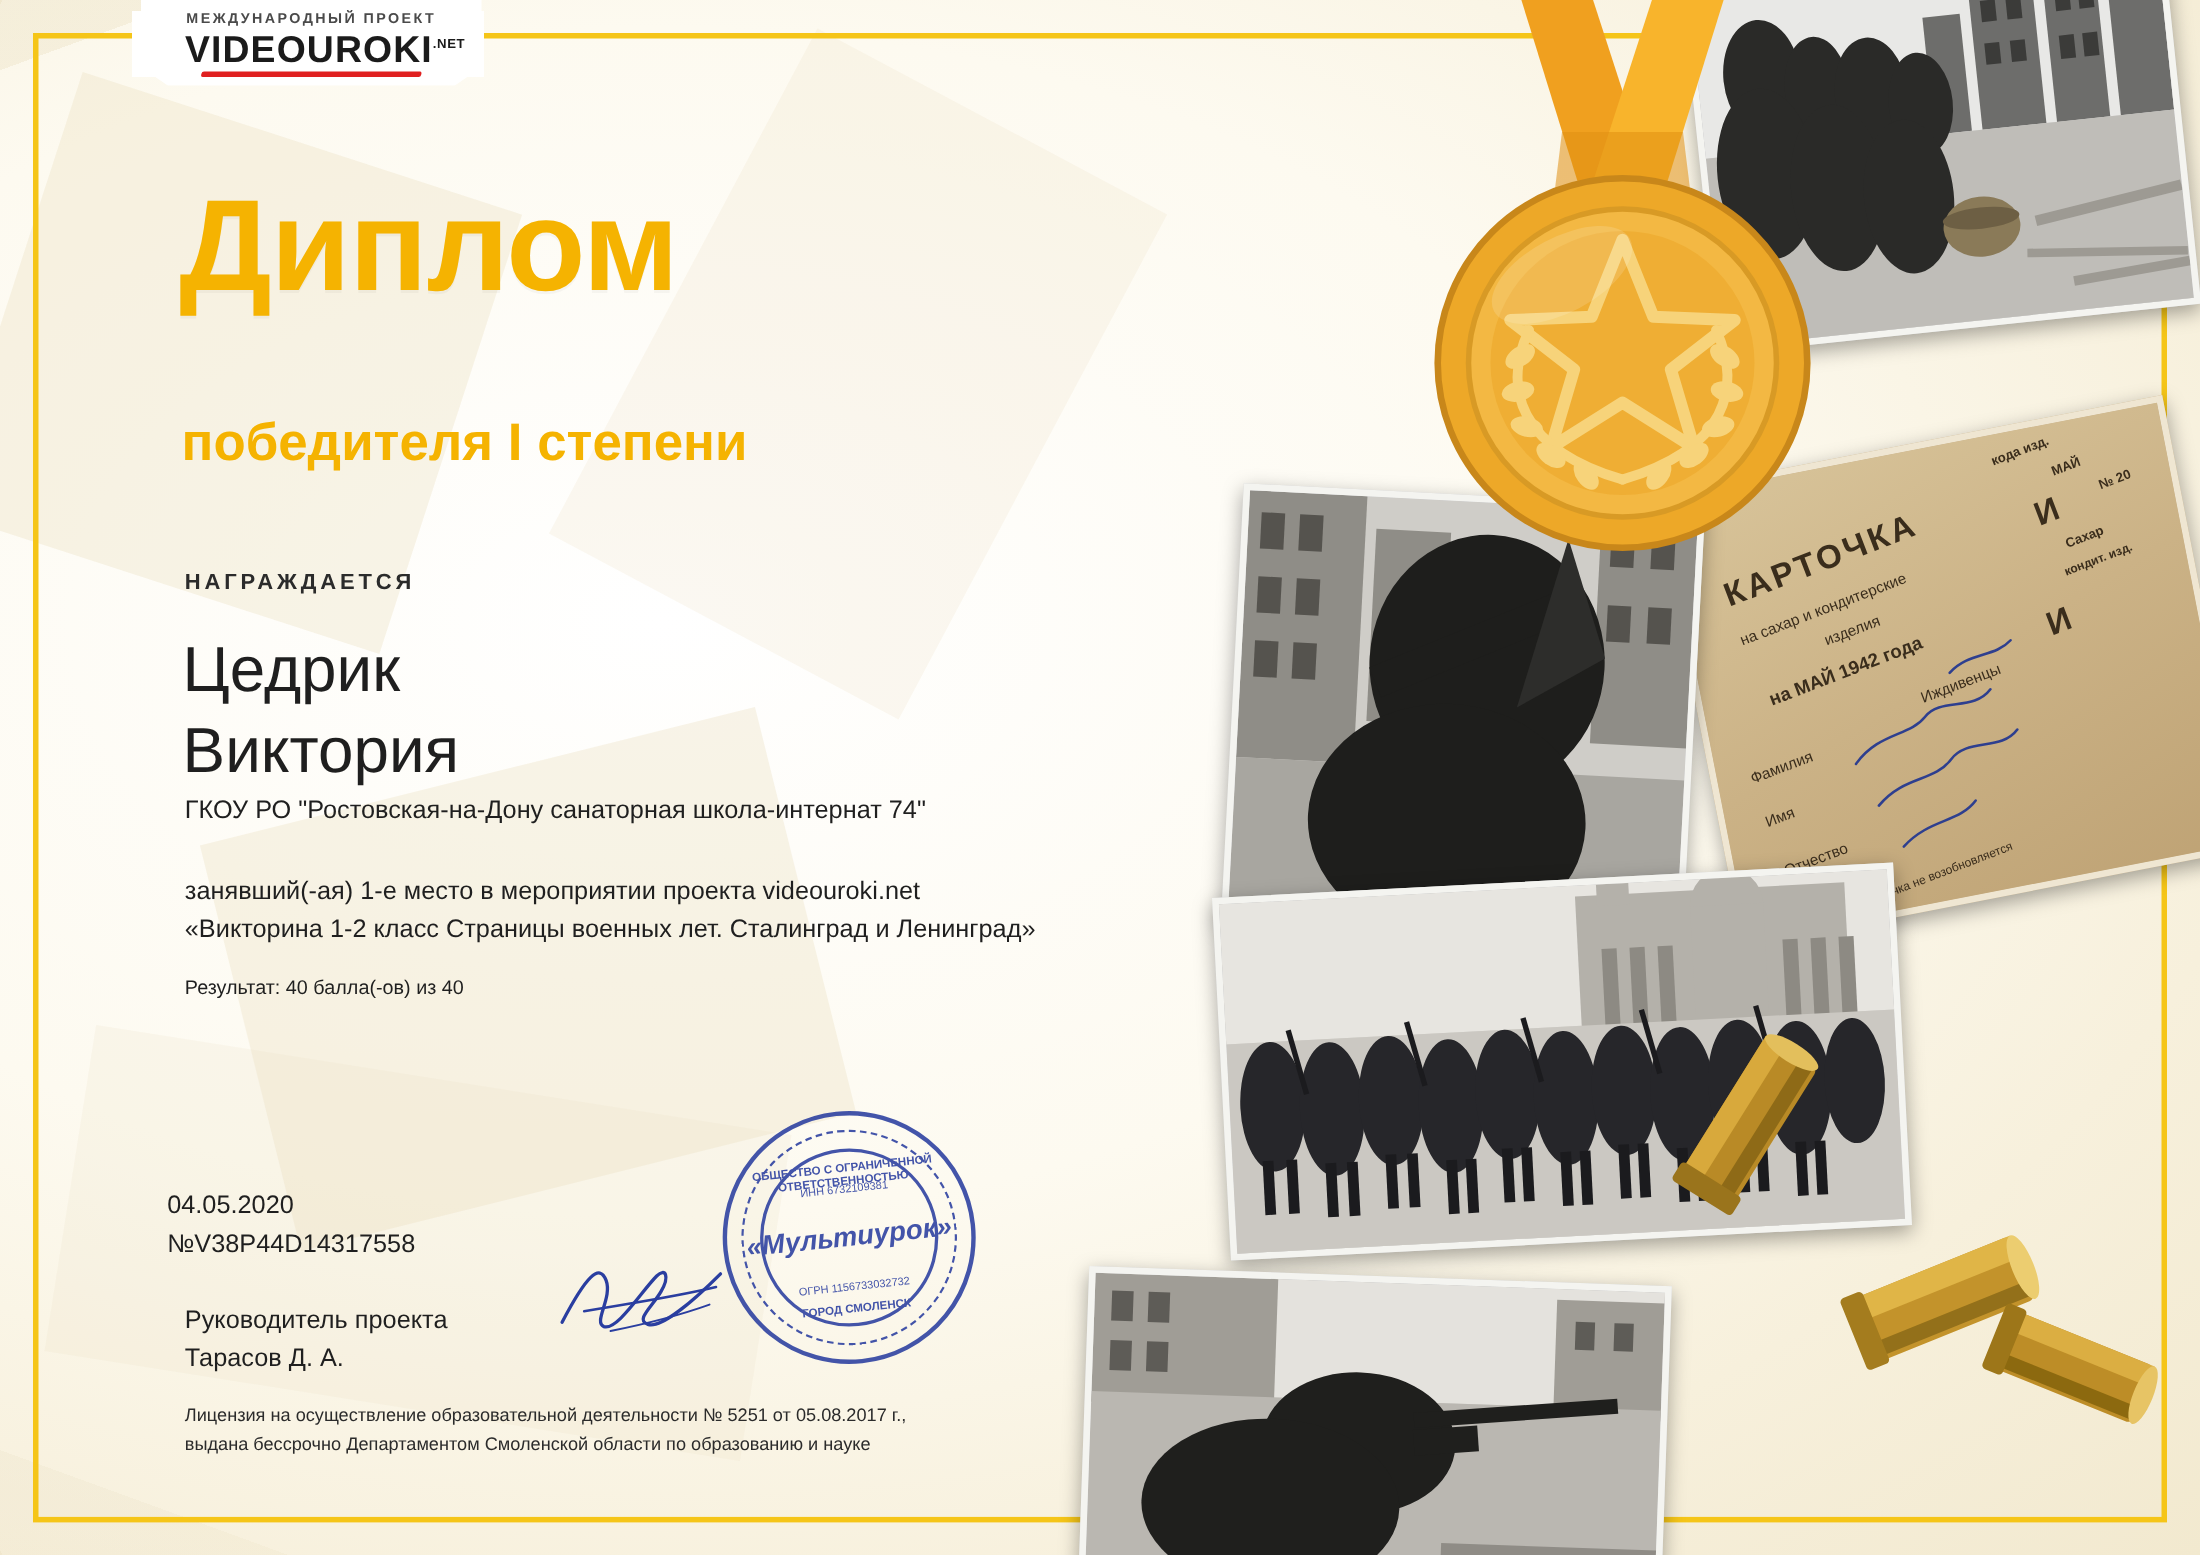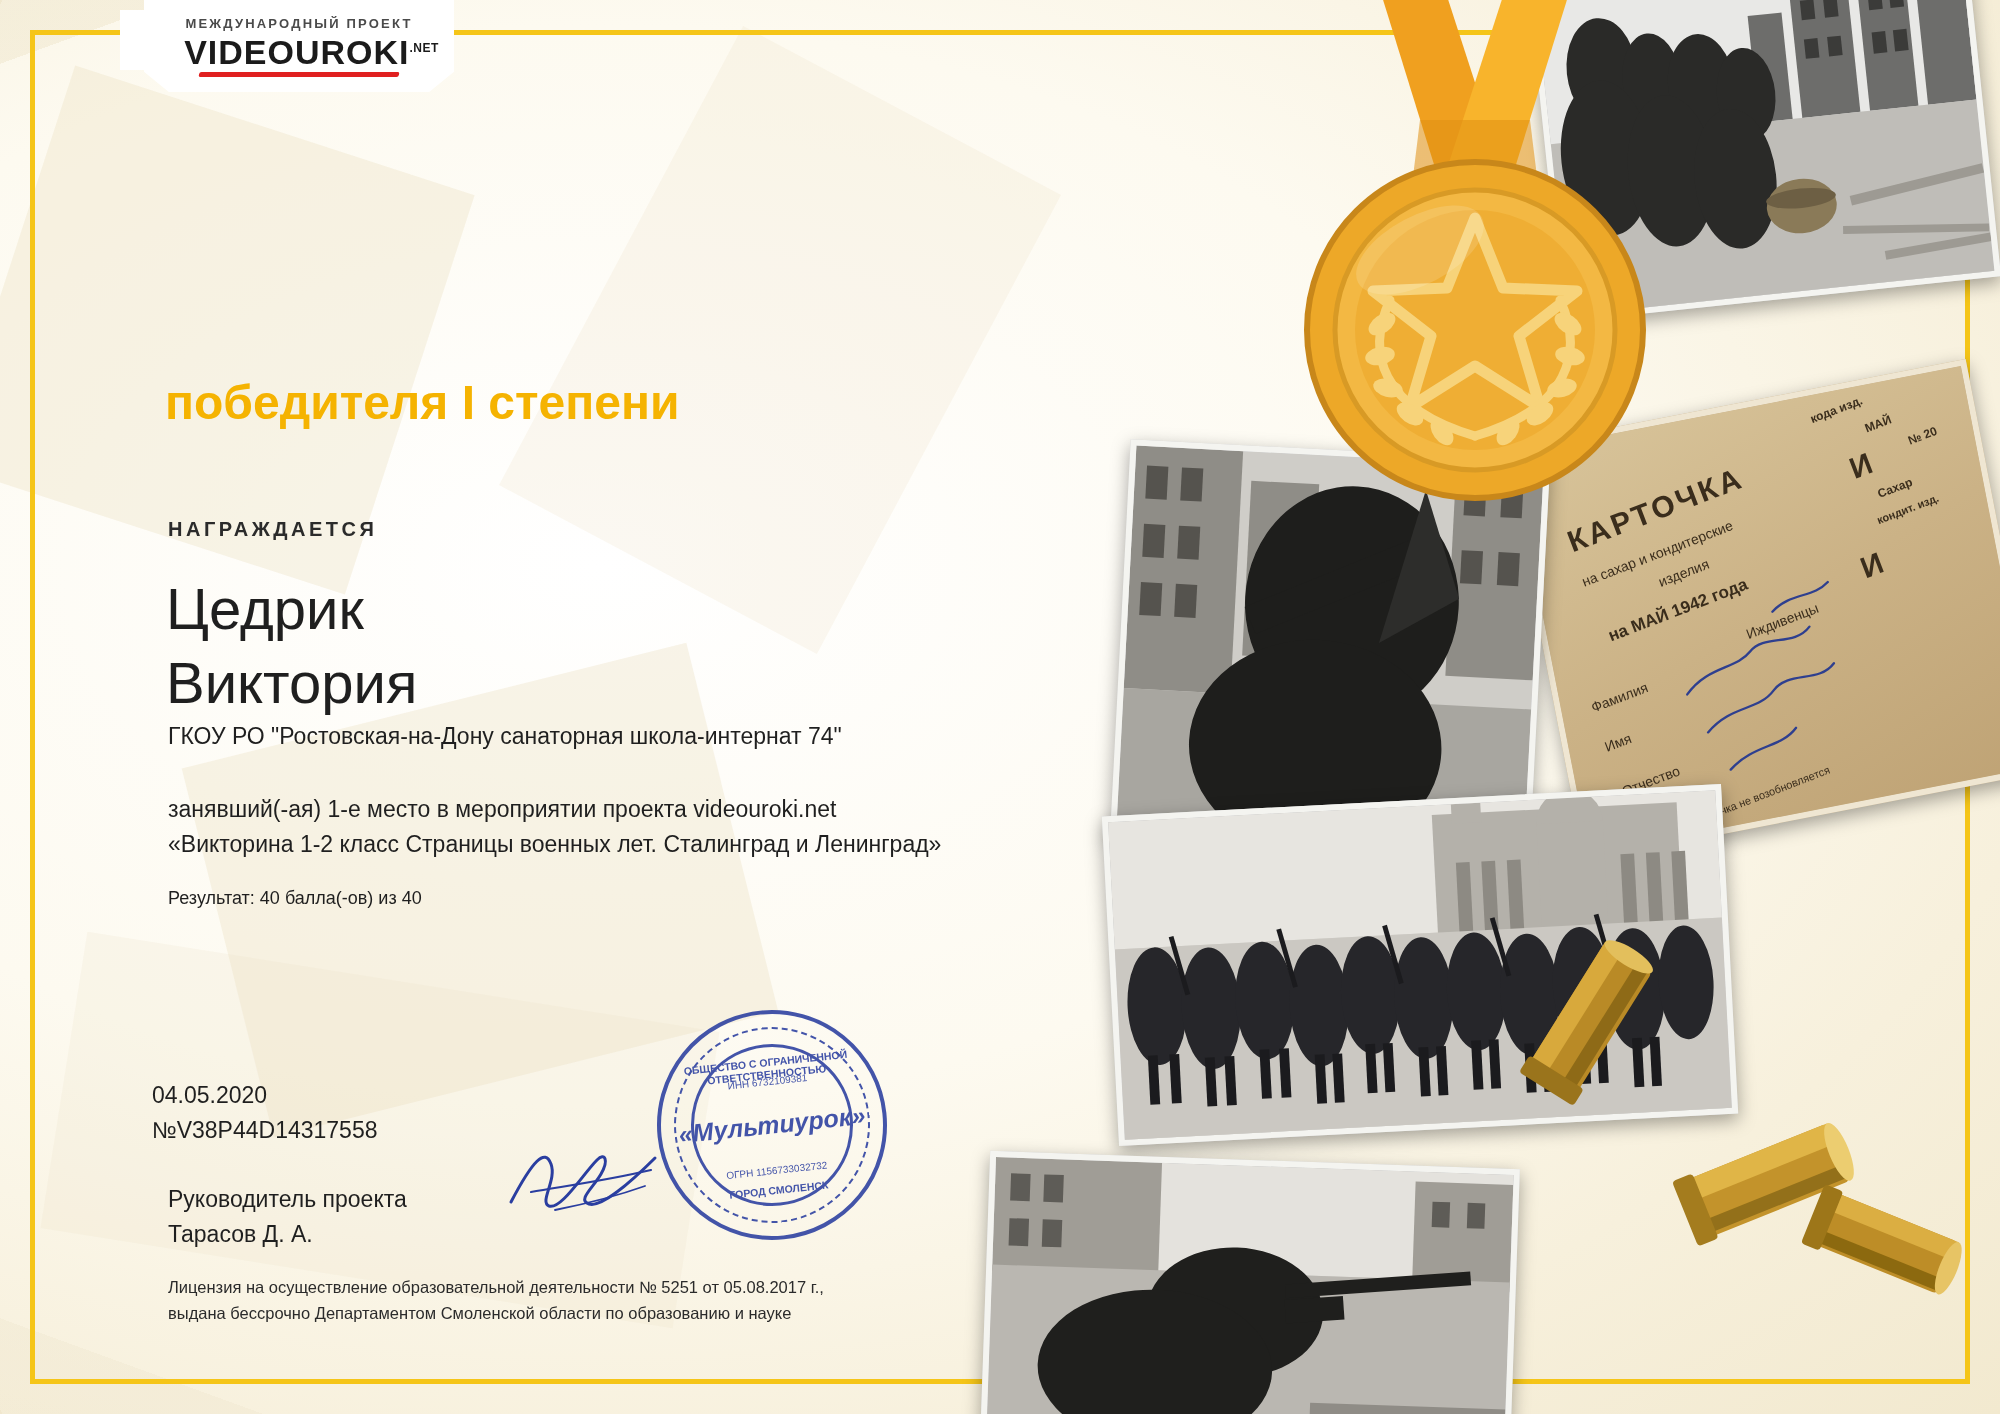--- a/index.html
+++ b/index.html
@@ -59,24 +59,24 @@
     top: 10px;
     width: 320px;
     height: 60px;
     background: #ffffff;
     pointer-events: none;
   }
 
   
   .logo {
     position: absolute;
-    left: 144px;
+    left: 128px;
     top: 0px;
     width: 310px;
-    height: 92px;
+    height: 78px;
     background: #ffffff;
     display: flex;
     flex-direction: column;
     align-items: center;
     justify-content: center;
     clip-path: polygon(0 0, 100% 0, 100% 78%, 92% 100%, 8% 100%, 0 78%);
     z-index: 6;
   }
   .logo-sup {
     font-size: 13px;
@@ -345,20 +345,21 @@
   <div class="frame-gap-logo"></div>
 
   <div class="logo">
     <div class="logo-sup">МЕЖДУНАРОДНЫЙ ПРОЕКТ</div>
     <div class="logo-main">
       <span>VIDEOUROKI</span><span class="net">.NET</span>
     </div>
     <div class="logo-underline"></div>
   </div>
 
+  <div class="title">Диплом</div>
   <div class="subtitle">победителя I степени</div>
 
   <div class="awarded-label">НАГРАЖДАЕТСЯ</div>
   <div class="recipient">
     <div>Цедрик</div>
     <div>Виктория</div>
   </div>
 
   <div class="org">ГКОУ РО "Ростовская-на-Дону санаторная школа-интернат 74"</div>
 

